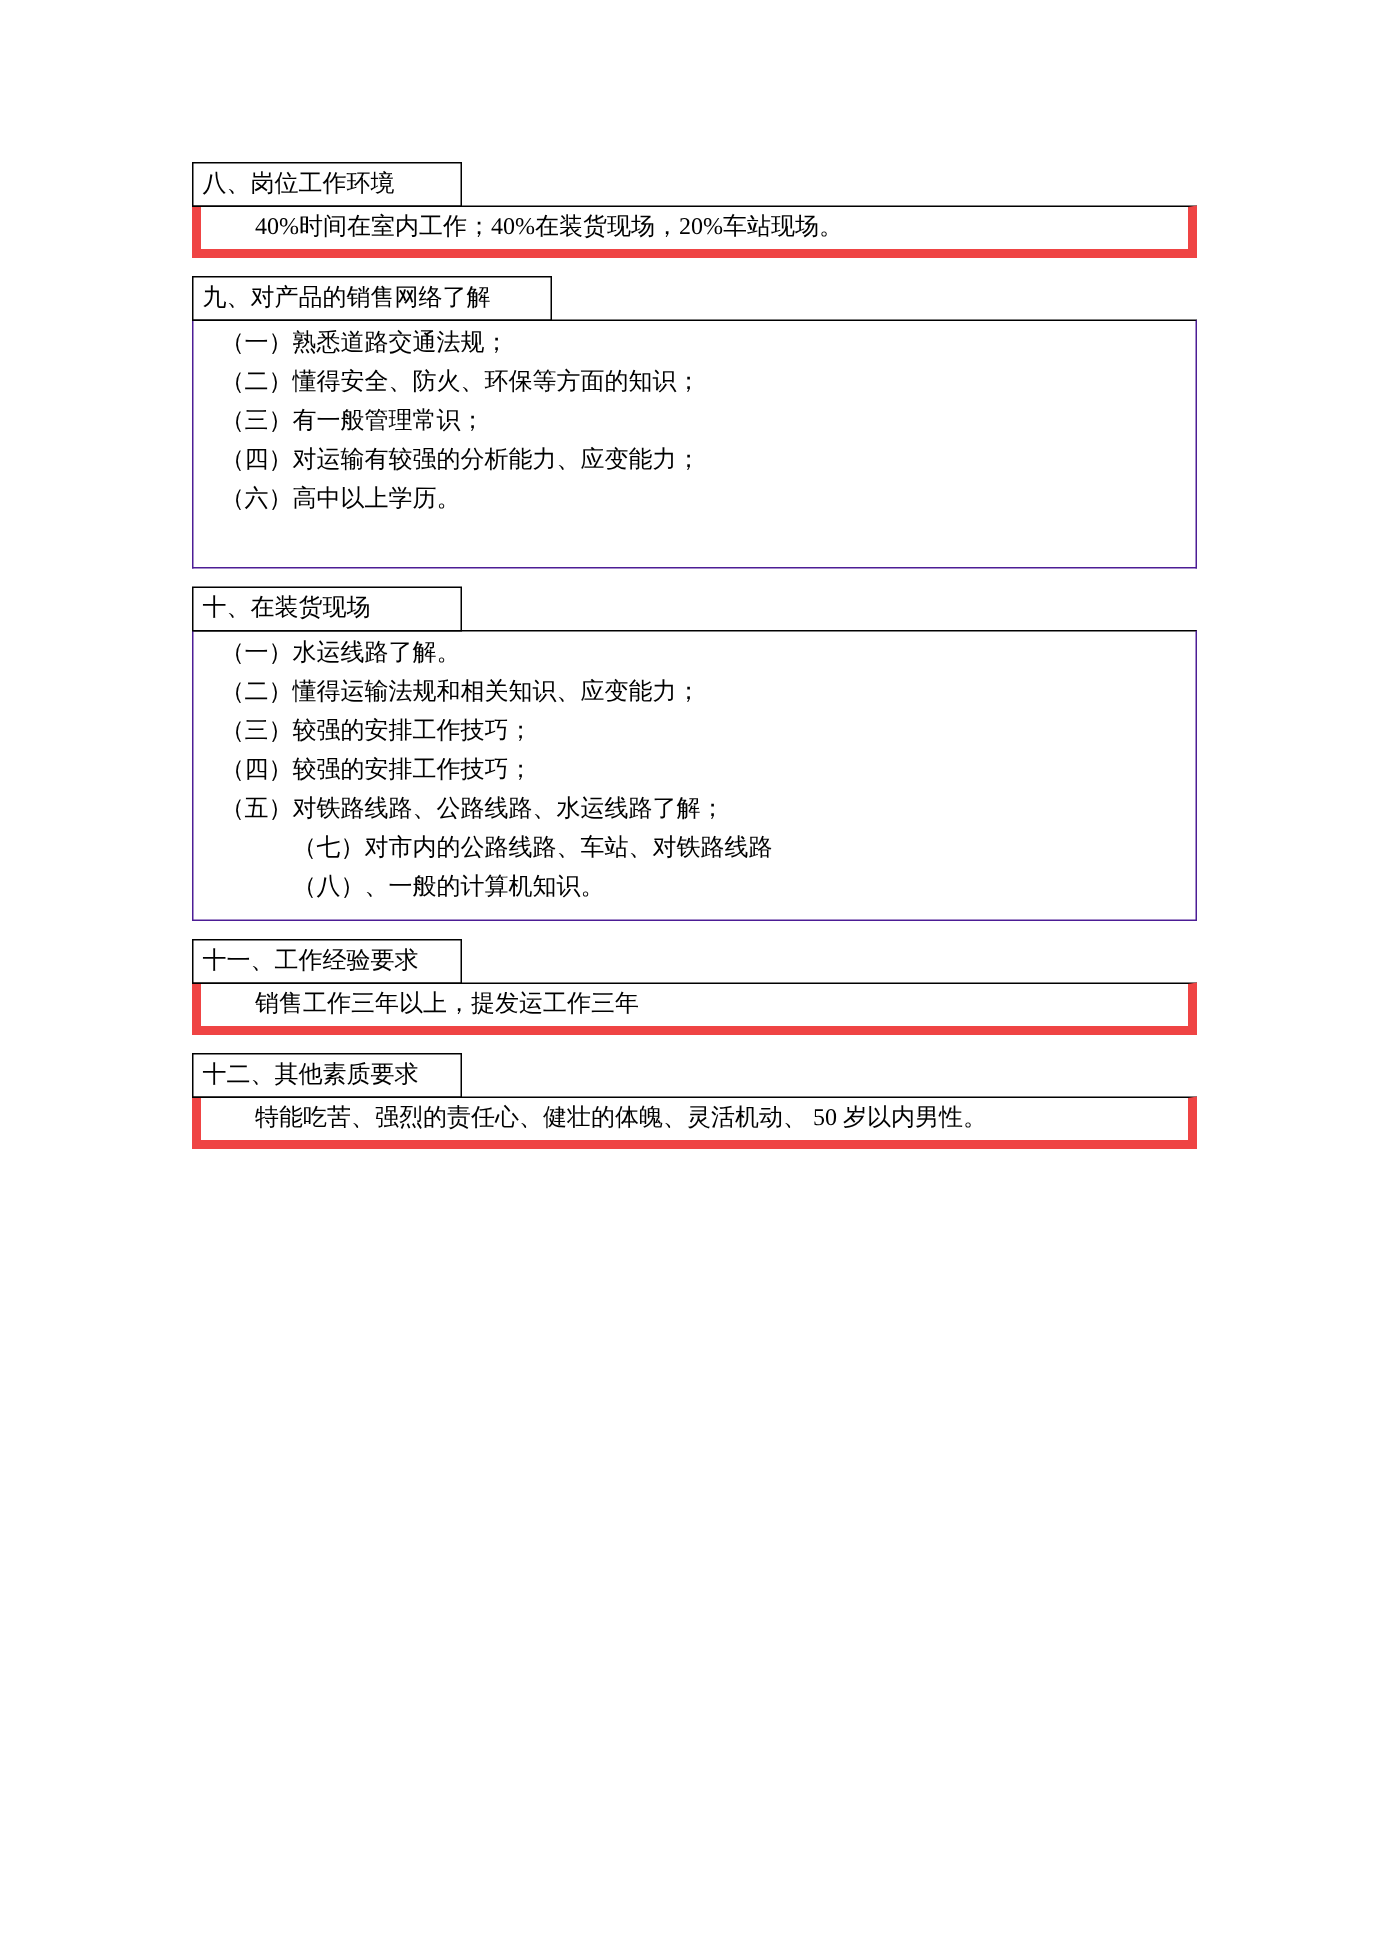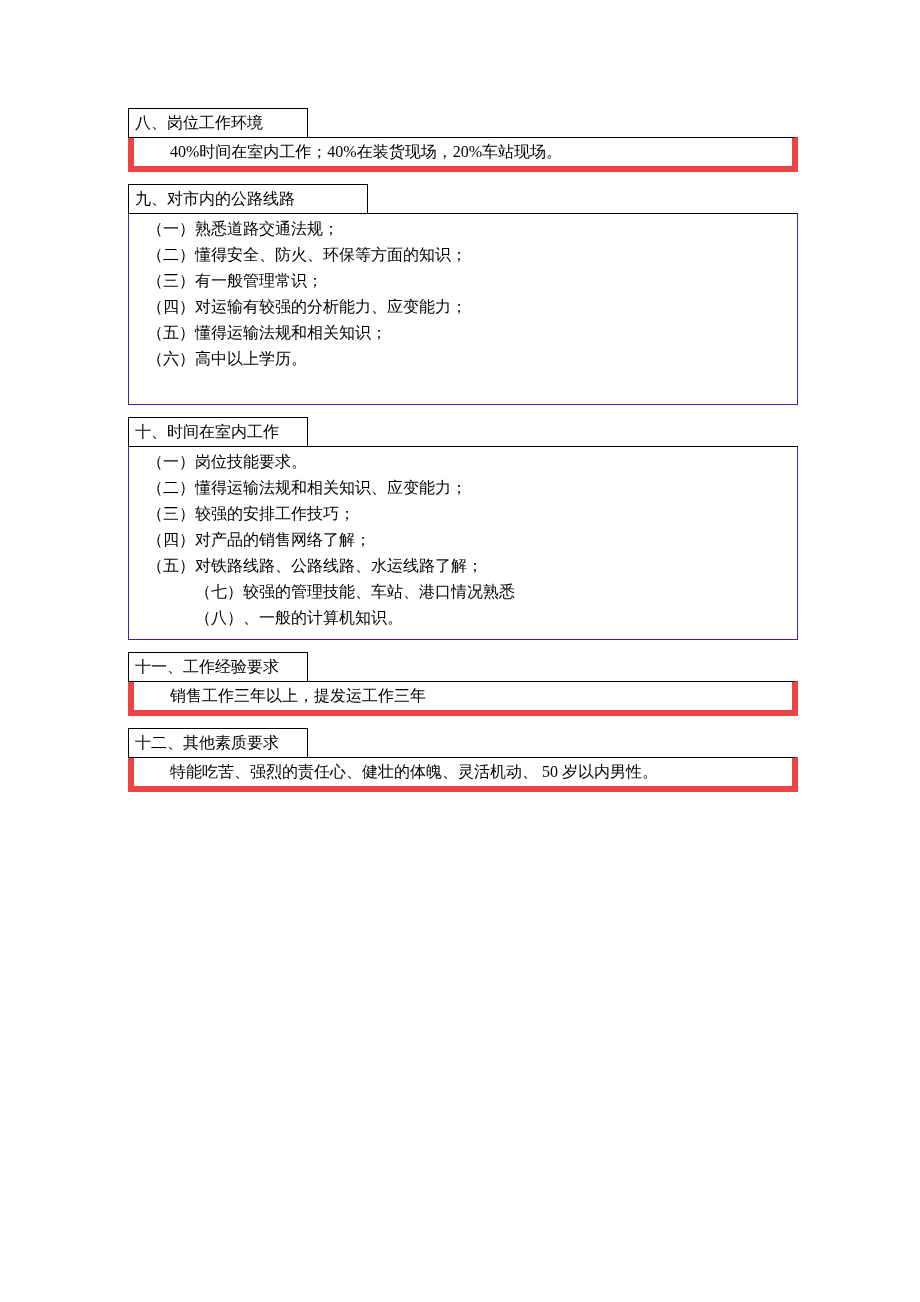--- a/index.html
+++ b/index.html
@@ -50,40 +50,39 @@
   </style>
 </head>
 <body>
 
 <div class="section">
   <div class="section-header">八、岗位工作环境</div>
   <div class="section-body">40%时间在室内工作；40%在装货现场，20%车站现场。</div>
 </div>
 
 <div class="section">
-  <div class="section-header" style="min-width:240px">九、对市内的公路线路</div>
+  <div class="section-header" style="min-width:240px">九、对产品的销售网络了解</div>
   <div class="section-body-list tall-body">
     <div class="list-line">（一）熟悉道路交通法规；</div>
     <div class="list-line">（二）懂得安全、防火、环保等方面的知识；</div>
     <div class="list-line">（三）有一般管理常识；</div>
     <div class="list-line">（四）对运输有较强的分析能力、应变能力；</div>
-    <div class="list-line">（五）懂得运输法规和相关知识；</div>
     <div class="list-line">（六）高中以上学历。</div>
   </div>
 </div>
 
 <div class="section">
-  <div class="section-header">十、时间在室内工作</div>
+  <div class="section-header">十、在装货现场</div>
   <div class="section-body-list">
-    <div class="list-line">（一）岗位技能要求。</div>
+    <div class="list-line">（一）水运线路了解。</div>
     <div class="list-line">（二）懂得运输法规和相关知识、应变能力；</div>
     <div class="list-line">（三）较强的安排工作技巧；</div>
-    <div class="list-line">（四）对产品的销售网络了解；</div>
+    <div class="list-line">（四）较强的安排工作技巧；</div>
     <div class="list-line">（五）对铁路线路、公路线路、水运线路了解；</div>
-    <div class="indent-line">（七）较强的管理技能、车站、港口情况熟悉</div>
+    <div class="indent-line">（七）对市内的公路线路、车站、对铁路线路</div>
     <div class="indent-line">（八）、一般的计算机知识。</div>
   </div>
 </div>
 
 <div class="section">
   <div class="section-header">十一、工作经验要求</div>
   <div class="section-body">销售工作三年以上，提发运工作三年</div>
 </div>
 
 <div class="section">

